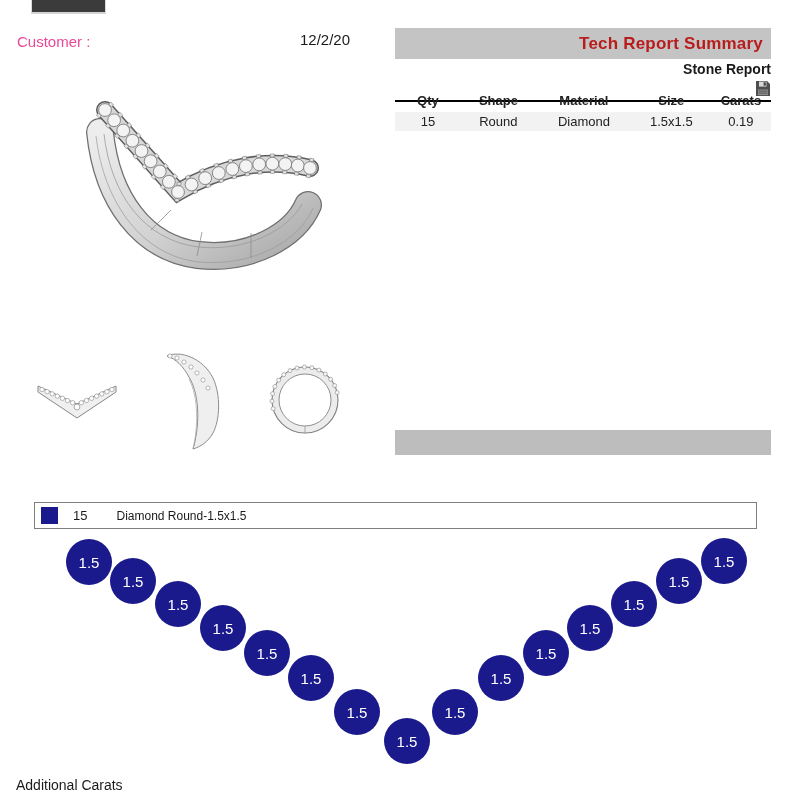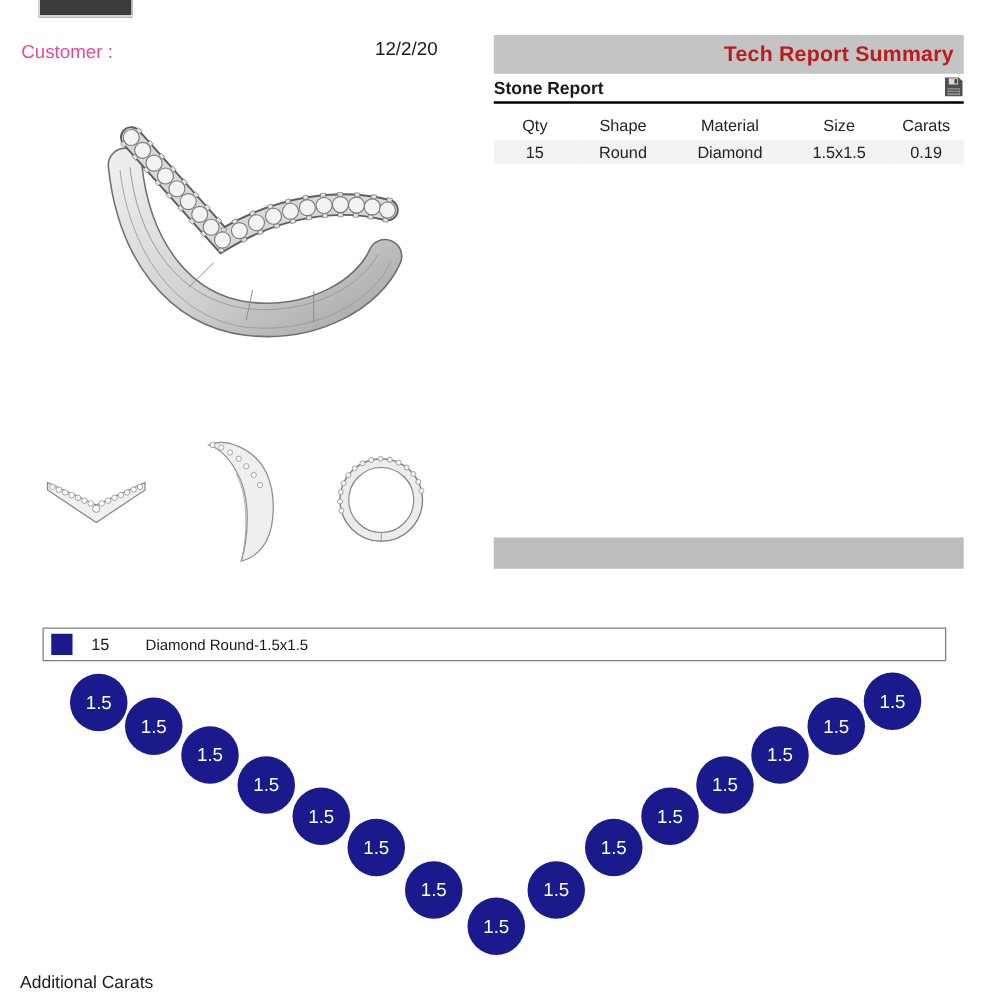--- a/index.html
+++ b/index.html
@@ -12,45 +12,45 @@
   #top-dark-rect { left:31px; top:0; width:75px; height:14px; background:#3b3b3b;
     border-left:1px solid #d9d9d9; border-right:1px solid #d9d9d9; border-bottom:2px solid #d4d4d4; }
 
   #customer-label { left:17px; top:33px; font-size:15px; color:#ec4899; }
   #date-value { left:300px; top:31px; font-size:15px; color:#1b1b1b; }
 
   #report-title-bar { left:395px; top:28px; width:376px; height:31px; background:#c4c4c4;
     color:#b91c1c; font-size:17px; font-weight:bold; text-align:right; line-height:31px;
     padding-right:8px; letter-spacing:0.2px; }
 
-  .section-head { border-bottom:2px solid #000; display:flex; justify-content:space-between; align-items:flex-end; }
+  .section-head { border-bottom:2px solid #000; display:flex; justify-content:center; align-items:flex-end;flex-direction:column; }
   .section-title { font-size:14px; font-weight:bold; padding-bottom:3px; }
 
   #stone-report-head { left:395px; top:61px; width:376px; }
   #metals-head { left:395px; top:252px; width:376px; }
   #stone-map-head { left:16px; top:467px; width:755px; }
 
   table.rpt { border-collapse:collapse; table-layout:fixed; width:100%; font-size:13px; }
-  table.rpt th { font-weight:normal; color:#222; height:24px; text-align:center; vertical-align:middle; }
+  table.rpt th { font-weight:bold; color:#222; height:24px; text-align:center; vertical-align:middle; }
   table.rpt td { height:19px; text-align:center; vertical-align:middle; background:#f2f2f2; color:#222; }
 
   #stone-table-wrap { left:395px; top:88px; width:376px; }
   #metals-table-wrap { left:395px; top:277px; width:376px; }
   #metals-table-wrap th { height:23px; }
   #metals-table-wrap td { height:21px; }
 
   #gray-empty-bar { left:395px; top:430px; width:376px; height:25px; background:#bdbdbd; }
 
   #legend-box { left:34px; top:502px; width:723px; height:27px; border:1px solid #7f7f7f;
     display:flex; align-items:center; }
   #legend-swatch { width:17px; height:17px; background:#1a1a8c; margin-left:6px; }
   #legend-count { font-size:13px; margin-left:15px; }
   #legend-label { font-size:12px; margin-left:29px; }
 
-  #stone-map-area { left:2px; top:530px; width:714px; height:248px; }
+  #stone-map-area { left:12px; top:530px; width:714px; height:248px; }
   .map-stone { position:absolute; width:46px; height:46px; border-radius:50%;
     color:#ffffff; font-size:15px; display:flex; align-items:center; justify-content:center; }
 
   #additional-notes { left:16px; top:777px; font-size:14px; color:#1b1b1b; }
 
   svg { display:block; }
 </style>
 </head>
 <body>
 

